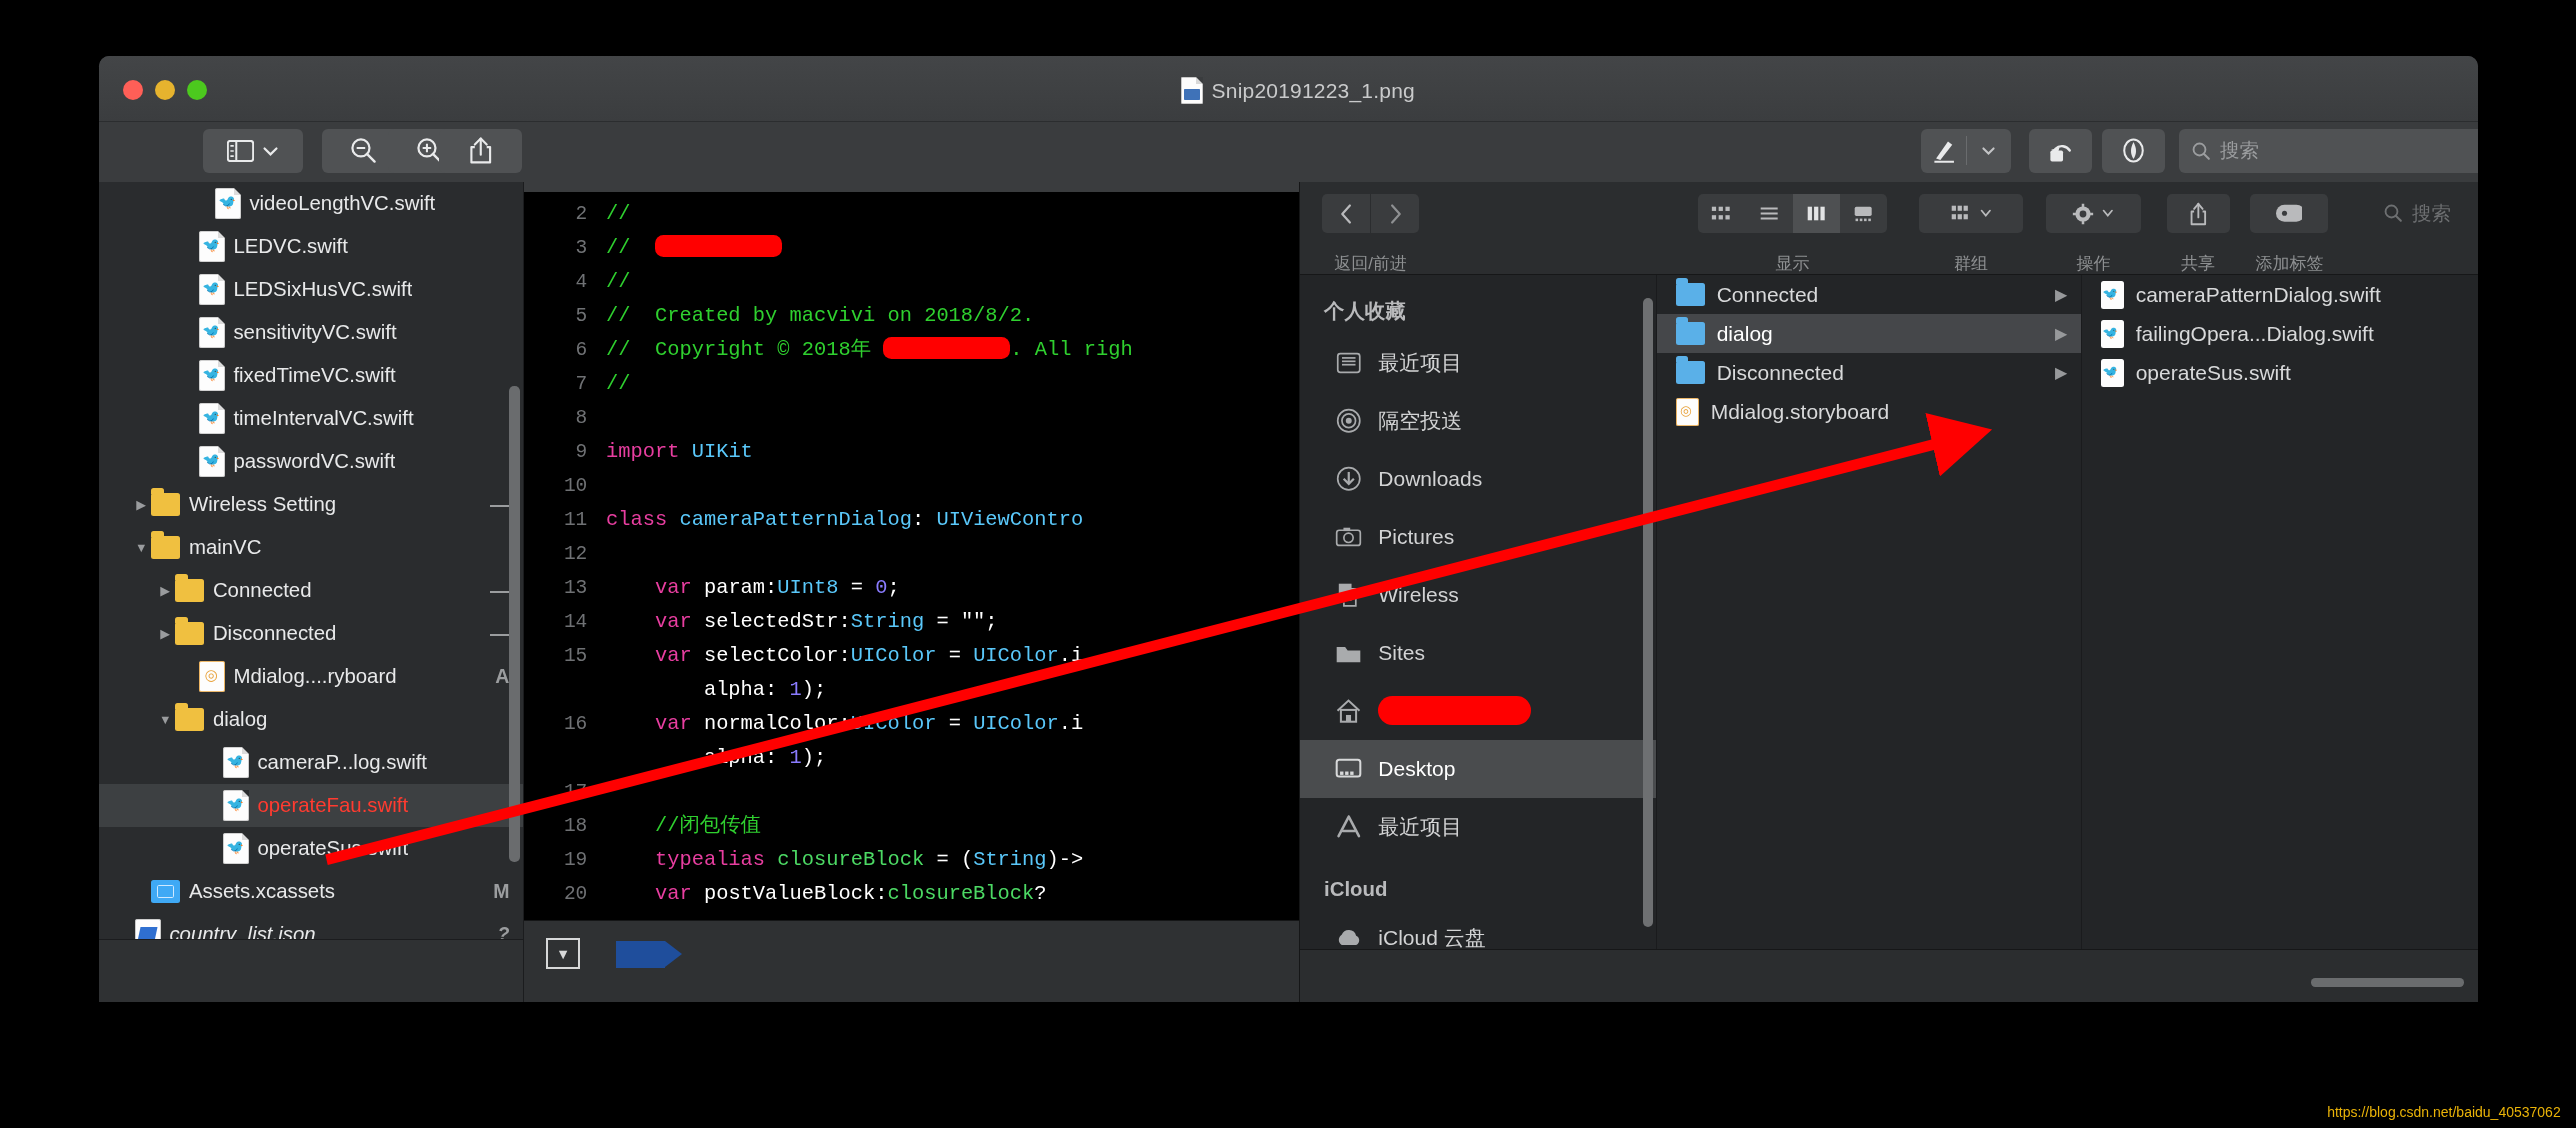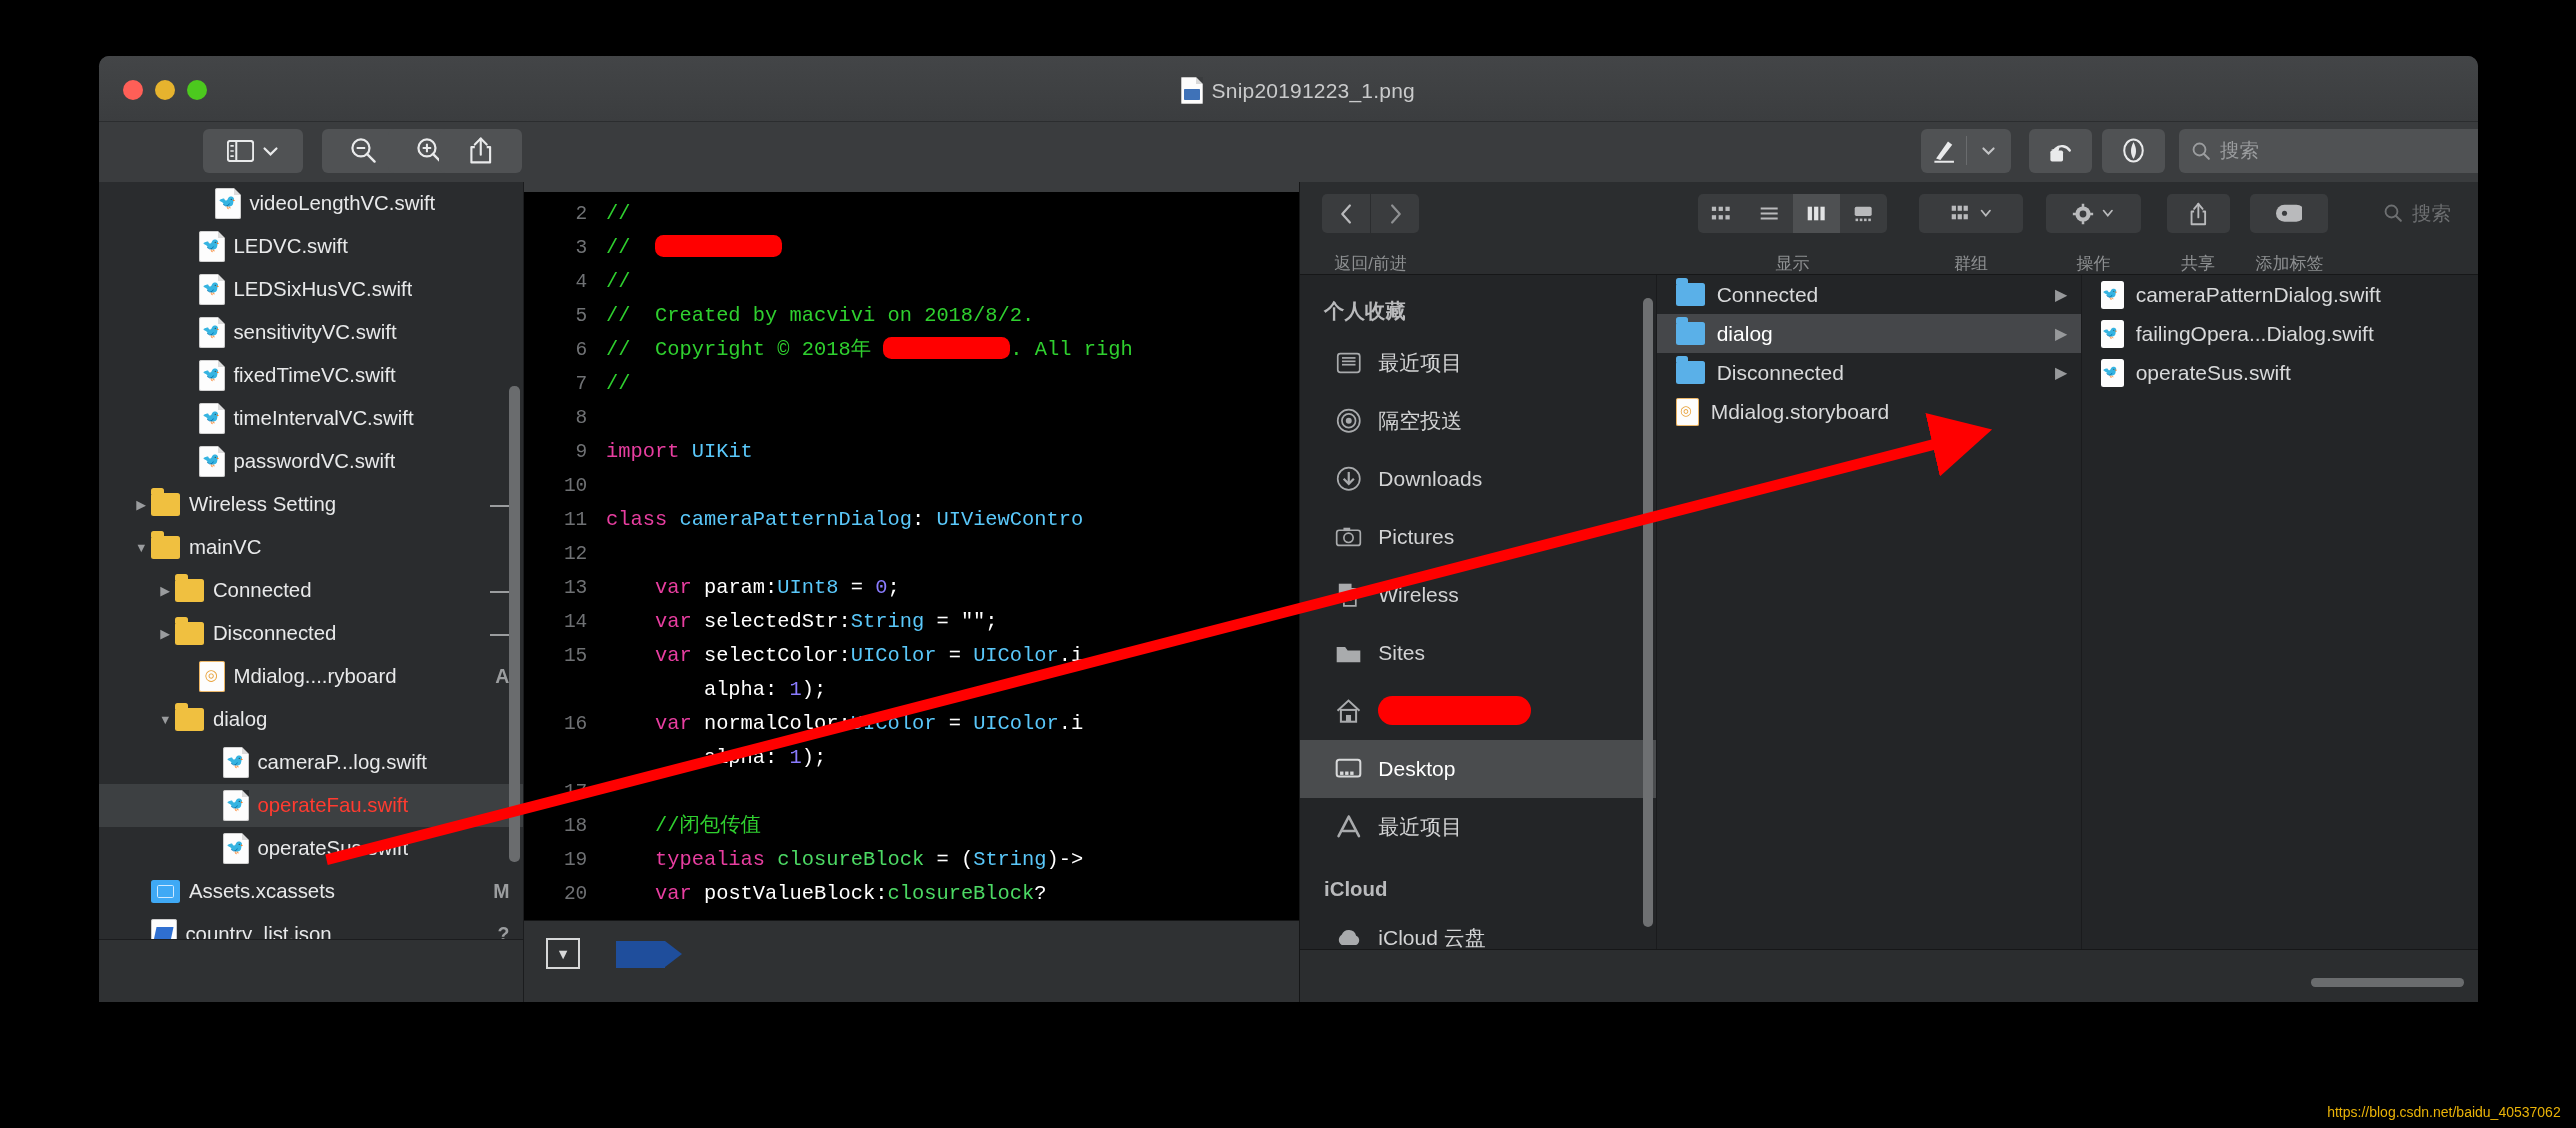--- a/index.html
+++ b/index.html
@@ -459,21 +459,21 @@
             <span class="twist"></span>
             <span class="fi swift"></span>
             <span class="lbl">operateSus.swift</span>
           </div>
           <div class="nav-row" style="padding-left: 32px;">
             <span class="twist"></span>
             <span class="fi xcassets"></span>
             <span class="lbl">Assets.xcassets</span>
             <span class="badge">M</span>
           </div>
-          <div class="nav-row" style="padding-left: 32px;">
+          <div class="nav-row" style="padding-left: 16px; font-style: italic;">
             <span class="twist"></span>
             <span class="fi json"></span>
             <span class="lbl">country_list.json</span>
             <span class="badge">?</span>
           </div>
           <div class="nav-row" style="padding-left: 32px;">
             <span class="twist"></span>
             <span class="fi story"></span>
             <span class="lbl">Main.storyboard</span>
           </div>

